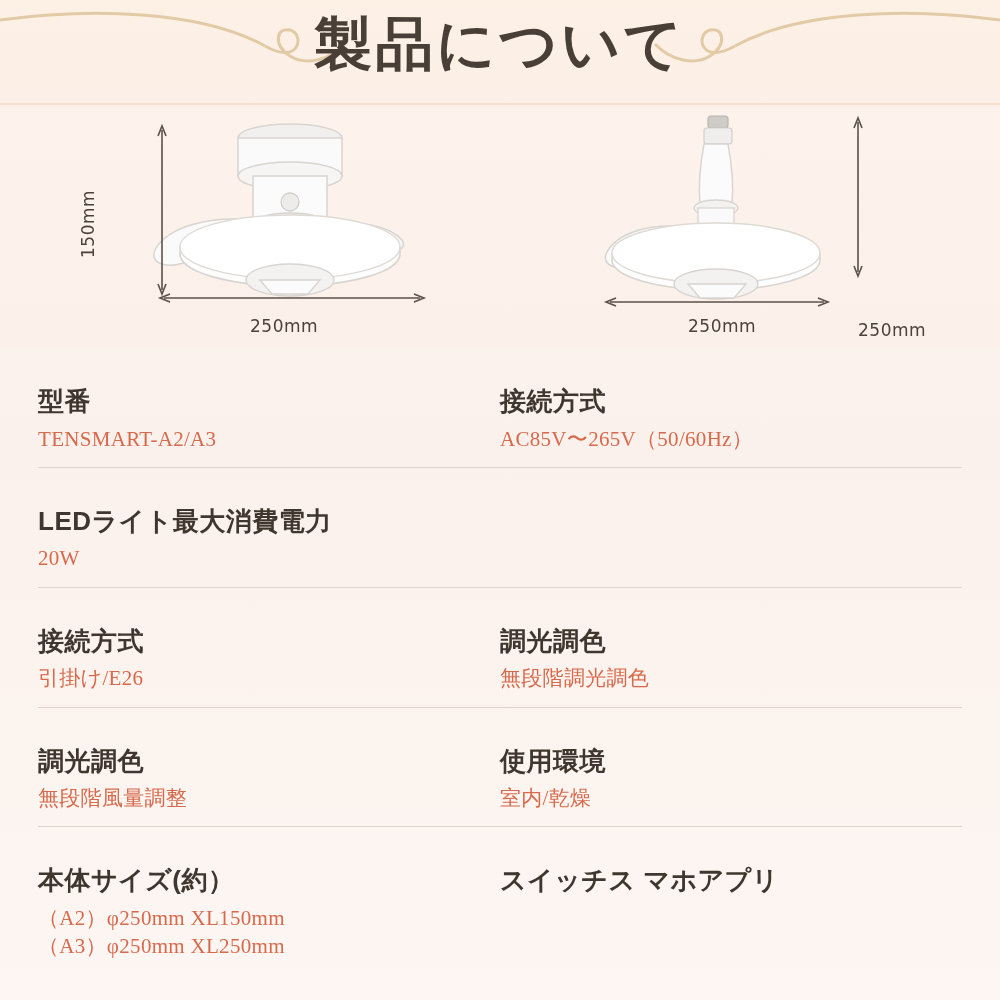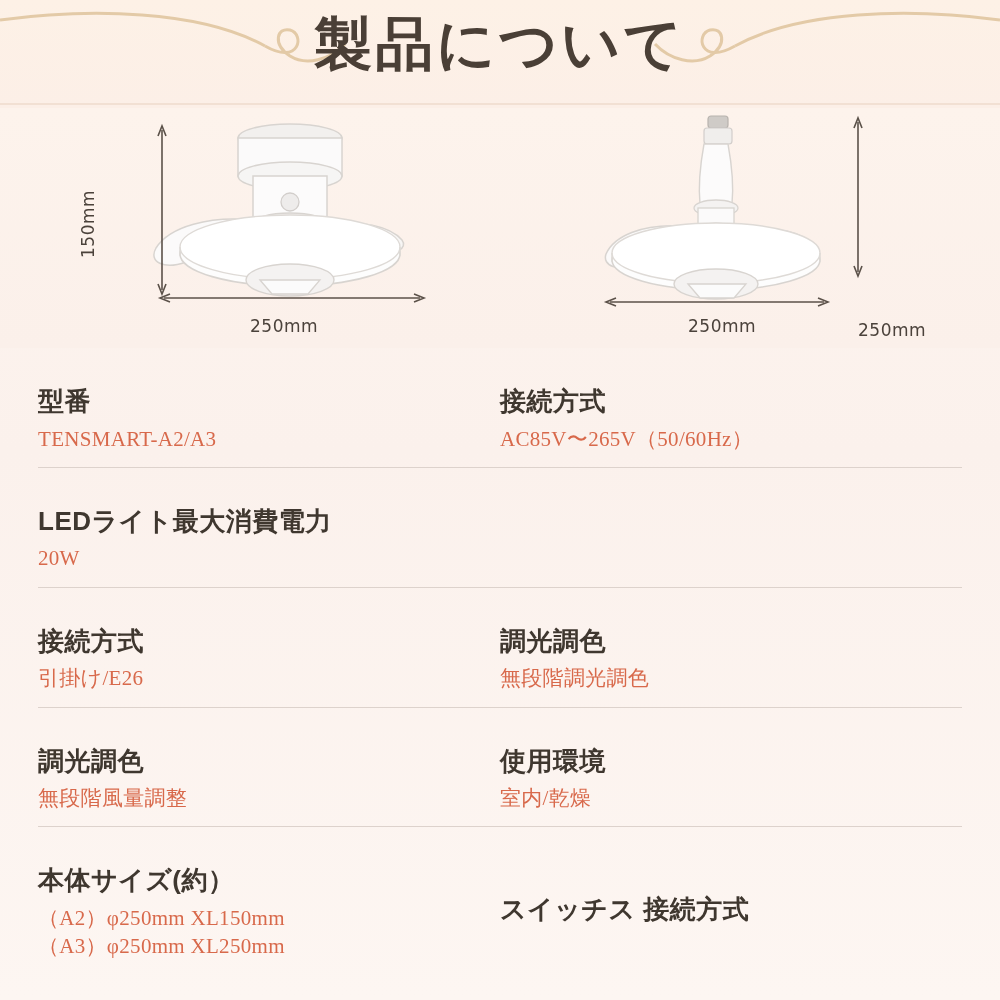--- a/index.html
+++ b/index.html
@@ -89,21 +89,21 @@
   .specs {
     position: relative;
     padding: 0 38px;
     box-sizing: border-box;
   }
   .spec-row {
     display: flex;
     border-bottom: 1px solid #ddd2cc;
     padding: 12px 0 14px 0;
   }
-  .spec-row:last-child { border-bottom: none; align-items: center; }
+  .spec-row:last-child { border-bottom: none; }
   .spec-cell {
     width: 50%;
     box-sizing: border-box;
     padding-right: 14px;
     margin-top: 25px;
   }
   .spec-label {
     font-size: 26px;
     font-weight: bold;
     color: #3f372f;
@@ -245,18 +245,18 @@
       </div>
     </div>
 
     <div class="spec-row">
       <div class="spec-cell">
         <div class="spec-label">本体サイズ(約）</div>
         <div class="spec-value">（A2）φ250mm XL150mm</div>
         <div class="spec-value">（A3）φ250mm XL250mm</div>
       </div>
       <div class="spec-cell">
-        <div class="spec-label">スイッチス 接続方式</div>
+        <div class="spec-label">スイッチス マホアプリ</div>
       </div>
     </div>
 
   </div>
 </div>
 
 </body></html>

